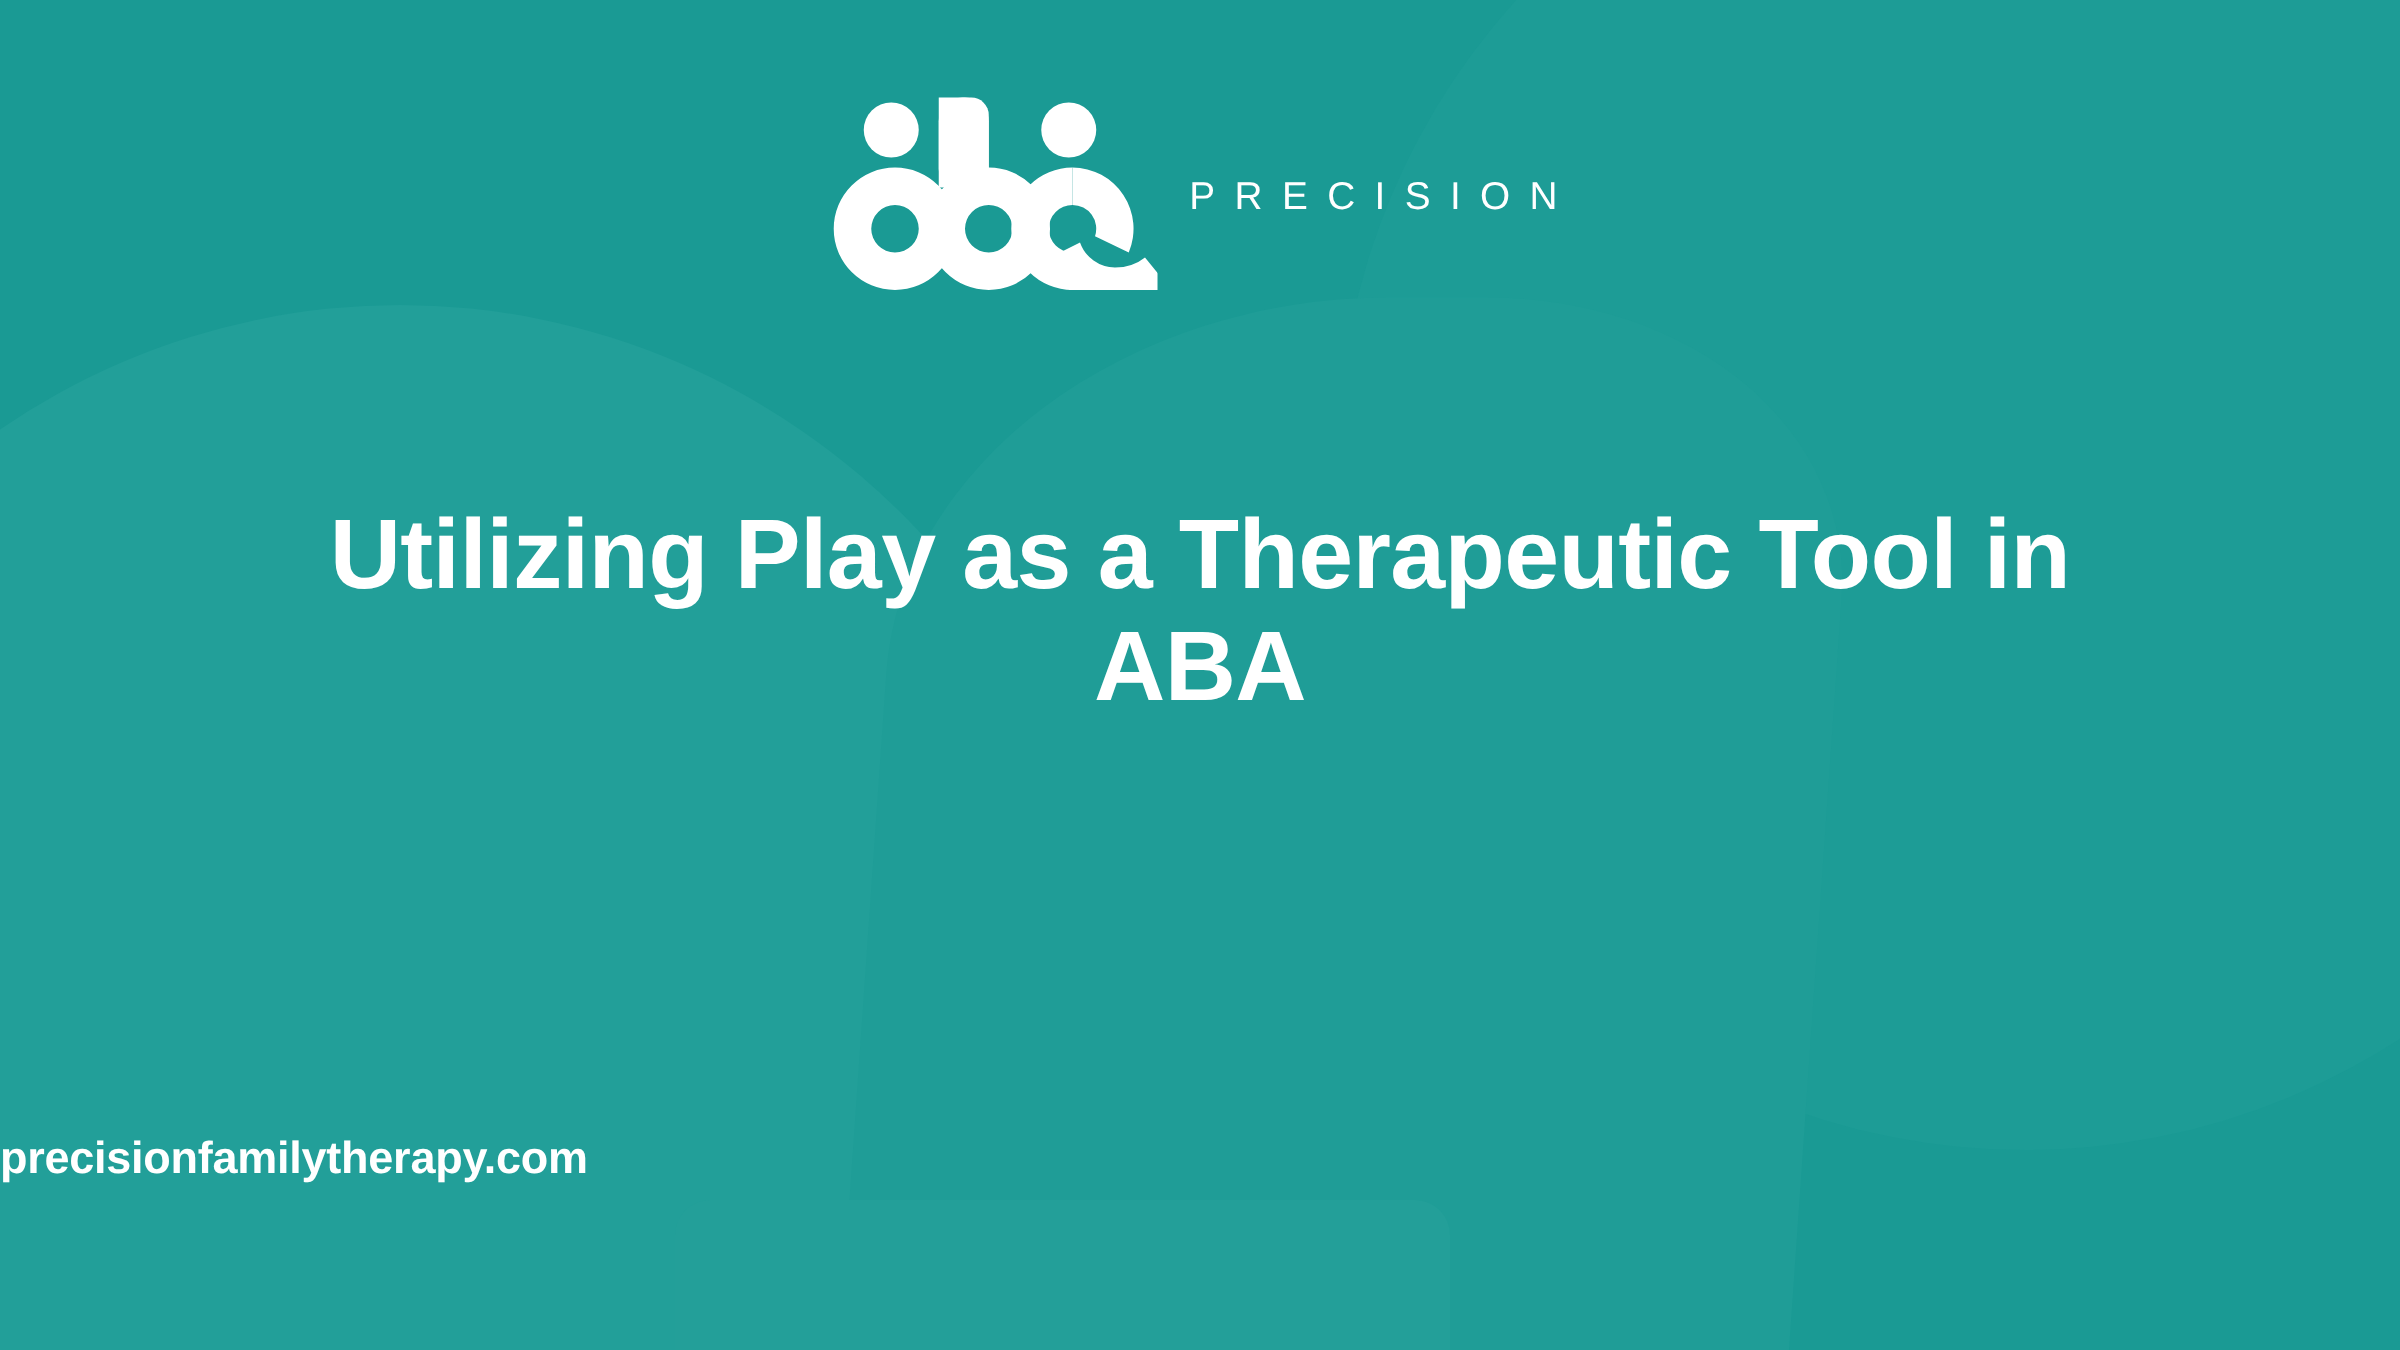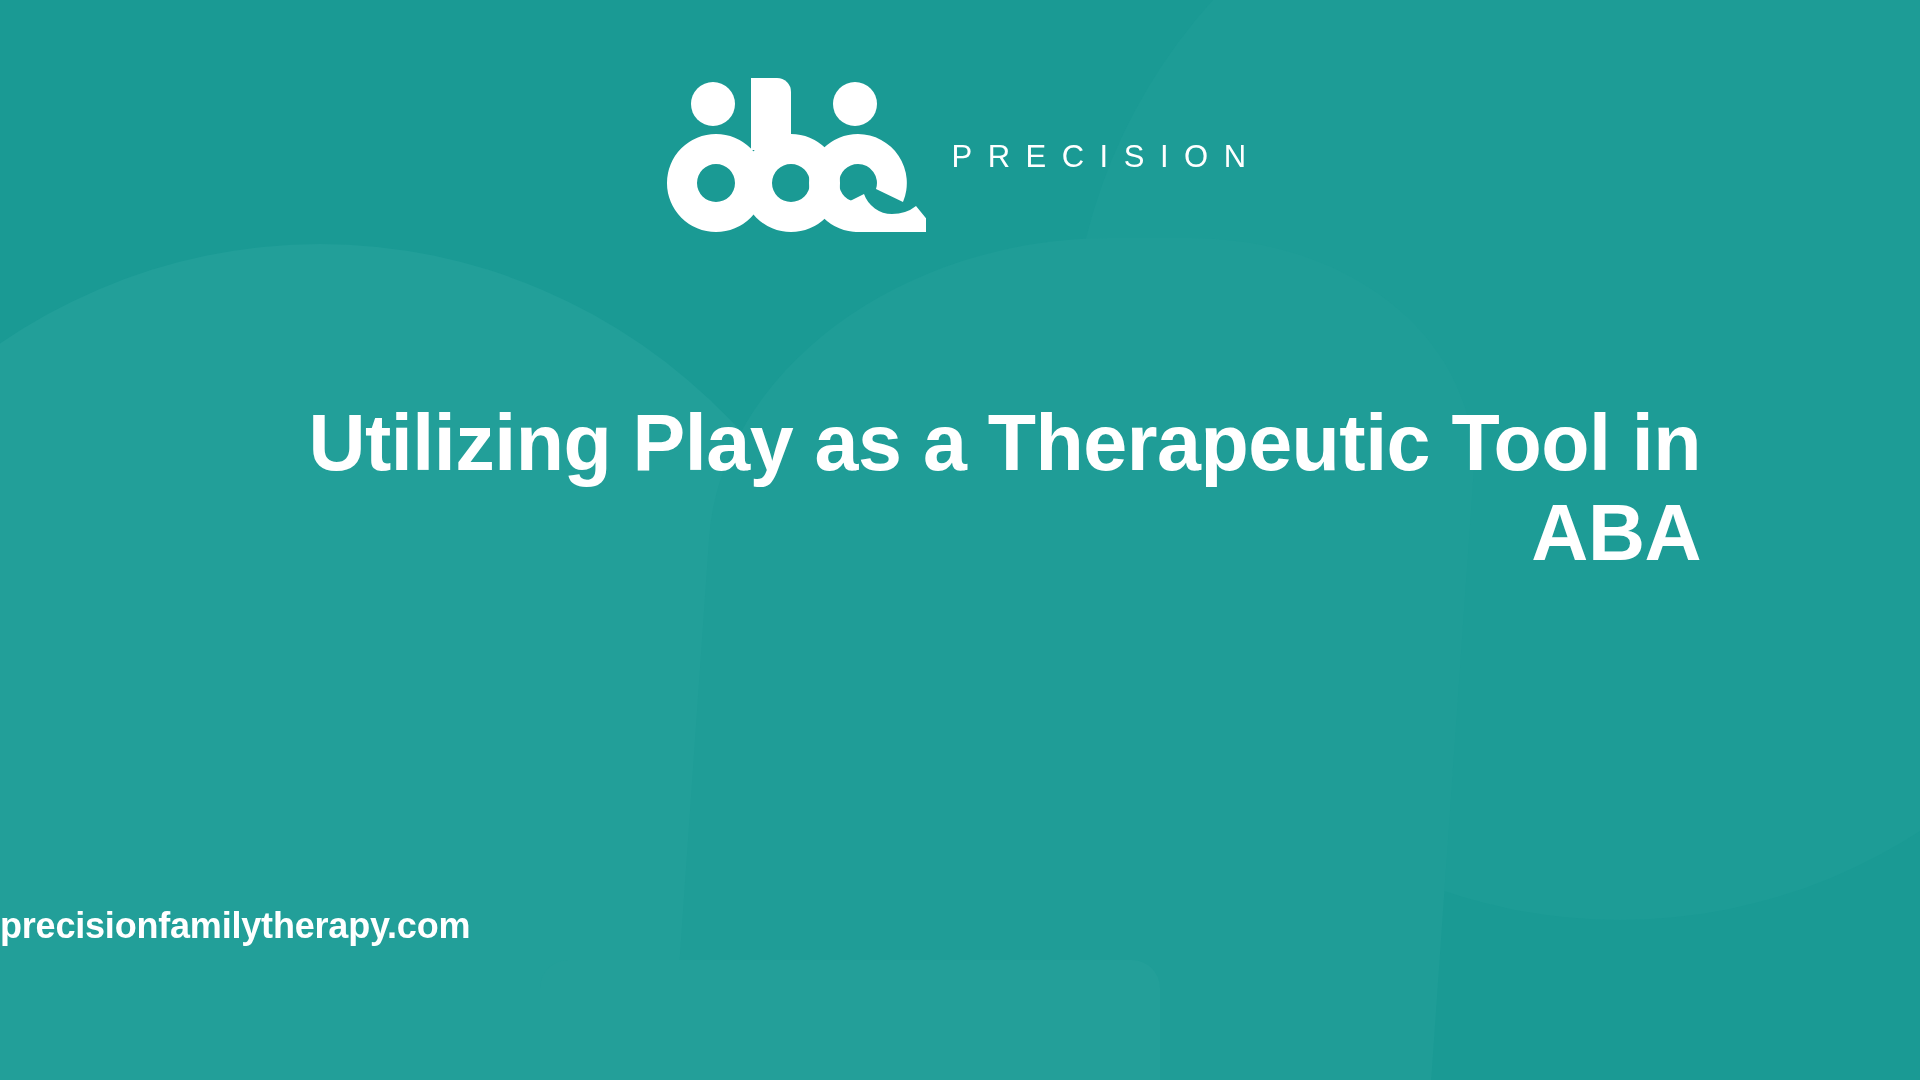--- a/index.html
+++ b/index.html
@@ -116,21 +116,21 @@
     letter-spacing: 0.5px;
     line-height: 1;
     margin-top: 12px;
     white-space: nowrap;
   }
 
   
   .headline {
     margin-top: 166px;
     width: 1530px;
-    text-align: right;
+    text-align: center;
     color: #ffffff;
     font-size: 79px;
     font-weight: 700;
     line-height: 1.14;
     letter-spacing: -0.5px;
     padding: 0 24px;
     box-sizing: border-box;
   }
 
   

